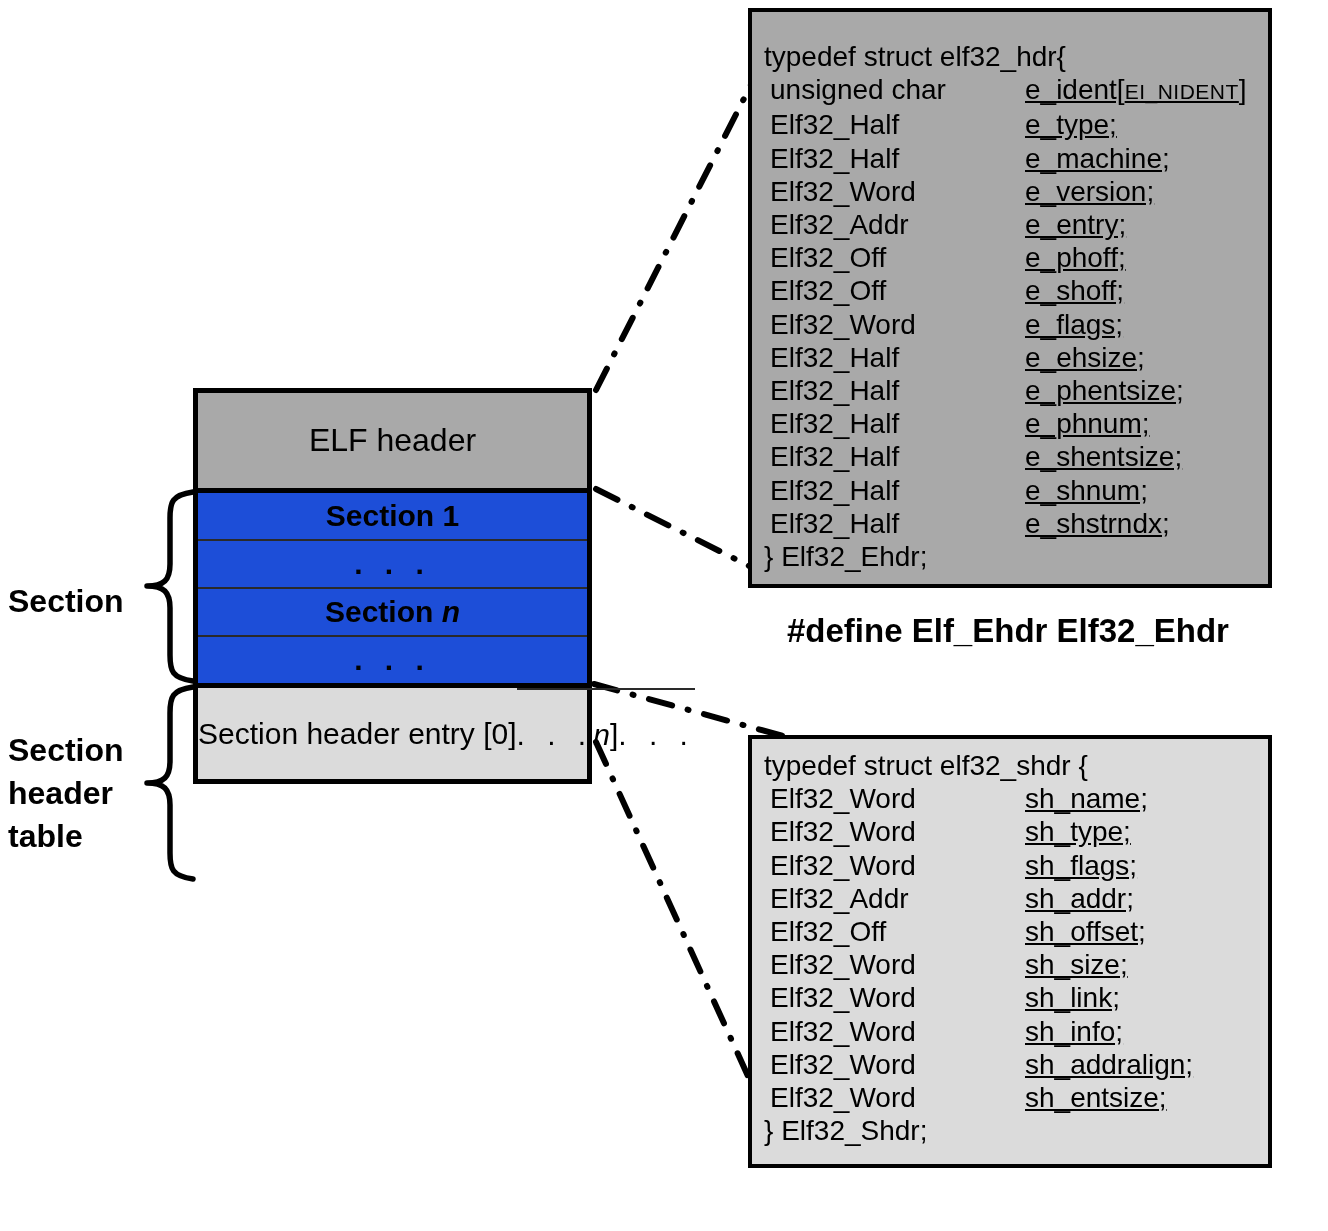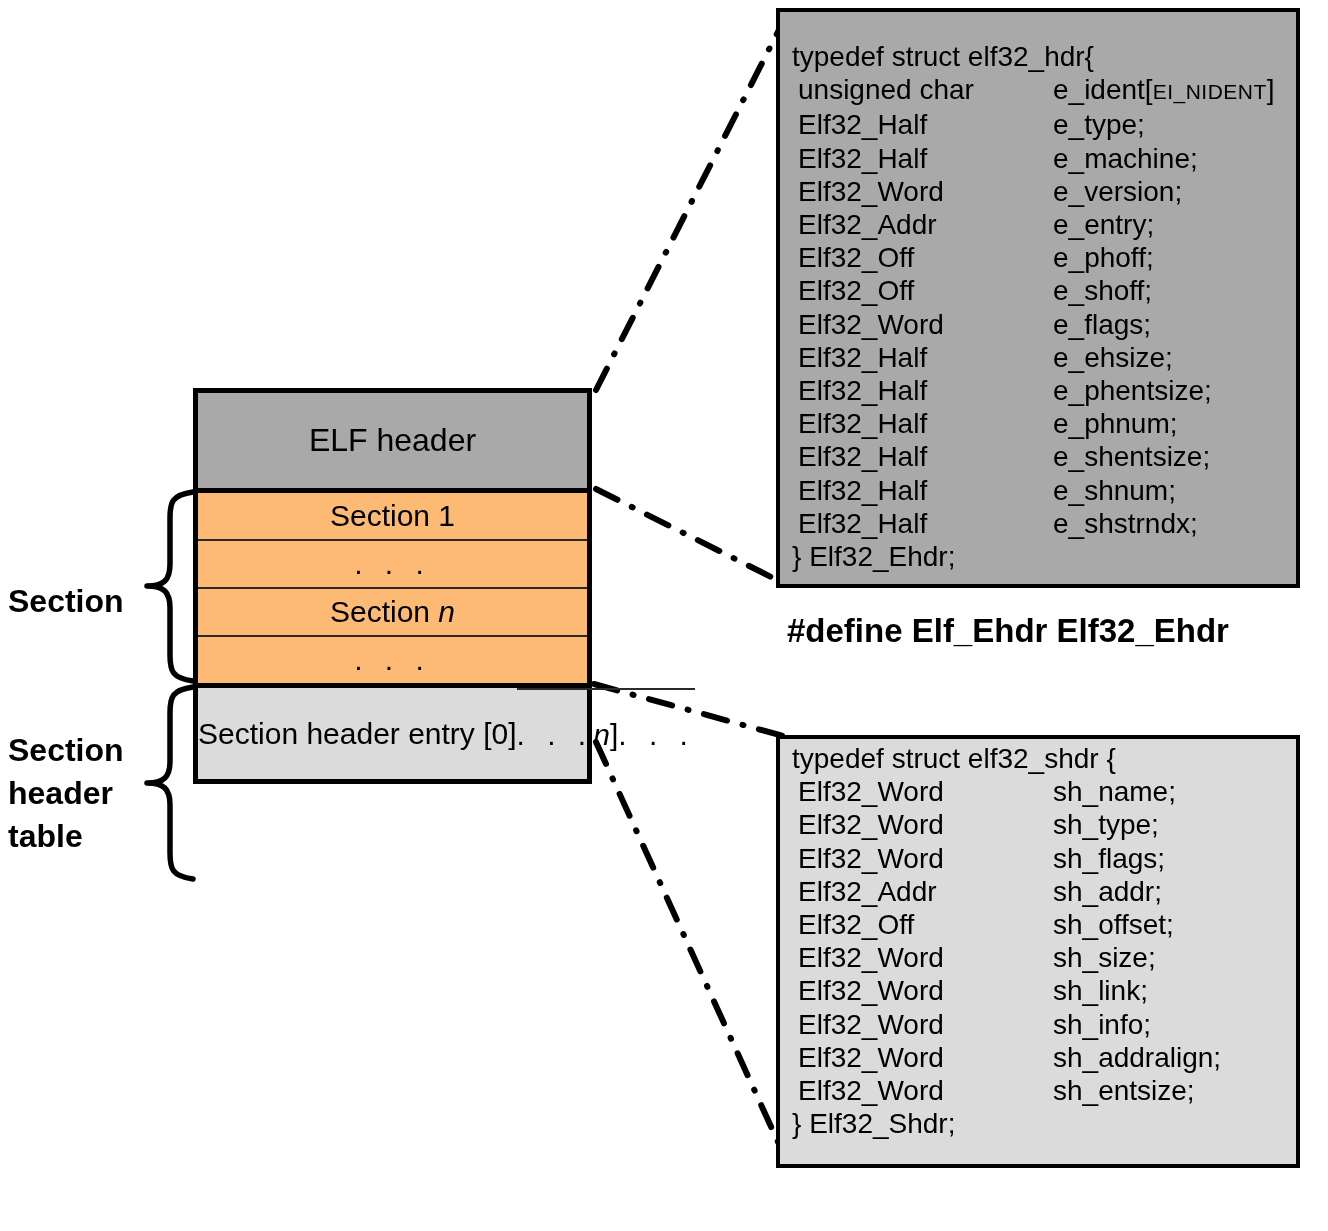--- a/index.html
+++ b/index.html
@@ -32,21 +32,22 @@
     height: 95px;
     border-bottom: 5px solid #000;
     background: #a9a9a9;
     display: flex; align-items: center; justify-content: center;
     font-size: 32px;
   }
   .sect-region {
     height: 190px;
     border-bottom: 5px solid #000;
     display: flex; flex-direction: column;
-    background: #fdba74;
+    background: #1d4ed8;
+    font-weight: bold;
   }
   .table-region {
     flex: 1;
     display: flex; flex-direction: row;
     background: #dbdbdb;
   }
   .stack-row {
     flex: 1;
     display: flex; align-items: center; justify-content: center;
     font-size: 30px;
@@ -64,32 +65,32 @@
     position: absolute;
     font-weight: bold;
     font-size: 32px;
     line-height: 43px;
   }
   #label-section { left: 8px; top: 580px; }
   #label-sht     { left: 8px; top: 729px; }
 
   
   .struct-box {
-    position: absolute; left: 776px; width: 524px;
+    position: absolute; left: 748px; width: 524px;
     box-sizing: border-box;
     border: 4px solid #000;
     font-size: 28px;
     line-height: 33.2px;
   }
   #ehdr-box { top: 8px;   height: 580px; background: #a9a9a9; padding: 28px 0 0 12px; }
-  #shdr-box { top: 735px; height: 433px; background: #dbdbdb; padding: 3px 0 0 12px; }
+  #shdr-box { top: 735px; height: 433px; background: #dbdbdb; padding: 10px 0 0 12px; }
   .struct-open, .struct-close { white-space: pre; }
   .mrow { display: flex; }
   .mtype { margin-left: 6px; width: 255px; flex: none; white-space: pre; }
-  .mname { white-space: pre; }
+  .mname { white-space: pre; text-decoration: underline; }
   .small { font-size: 21px; letter-spacing: 0.5px; }
 
   .define-label {
     position: absolute; left: 787px;
     font-weight: bold;
     font-size: 33px;
     white-space: pre;
   }
   #ehdr-define { top: 612px; }
   #shdr-define { top: 1191px; }

